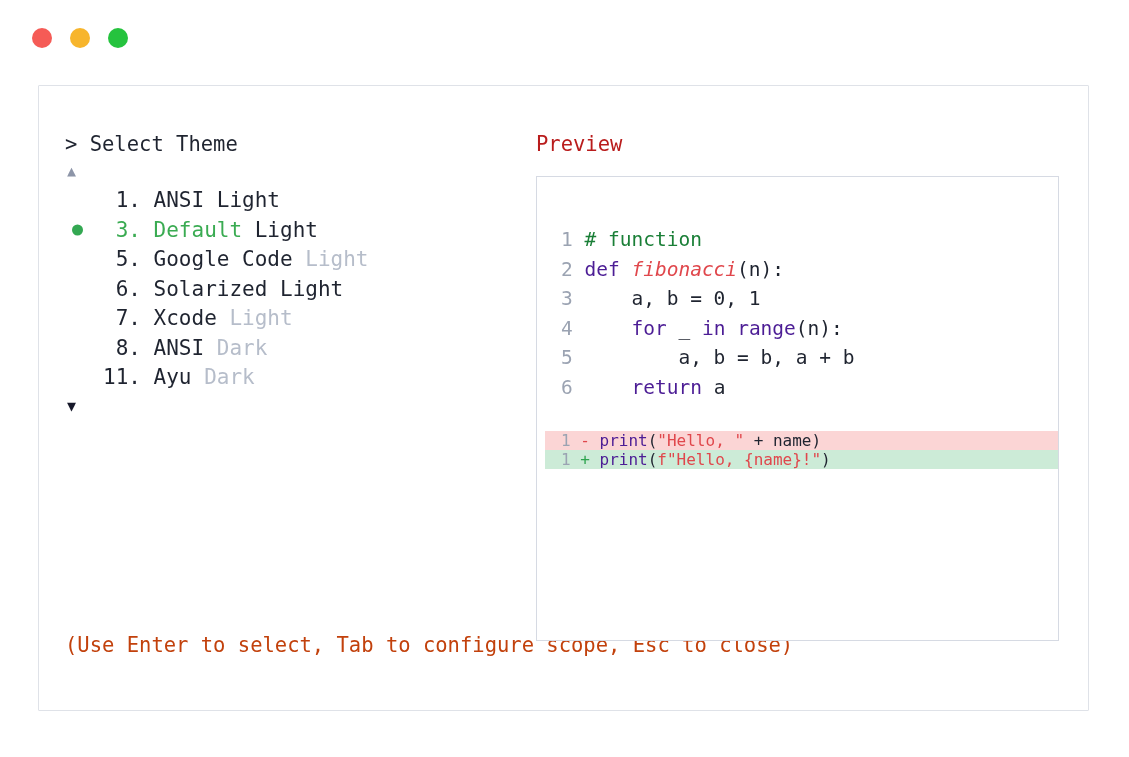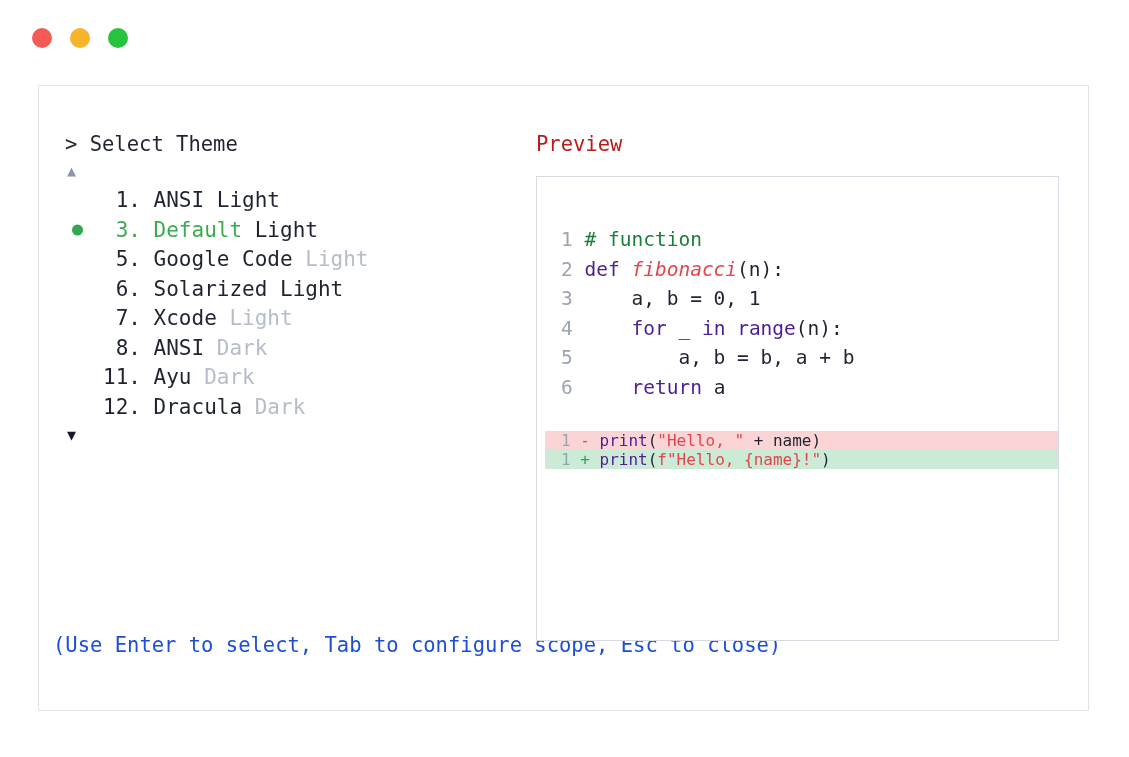--- a/index.html
+++ b/index.html
@@ -103,25 +103,25 @@
   .theme-row .idx { display: inline-block; width: 3ch; text-align: right; }
   .theme-row .nm  { }
   .theme-row .variant { color: #b6bdca; }
   .theme-row.selected,
   .theme-row.selected .idx,
   .theme-row.selected .nm,
   .theme-row.selected .variant { color: #3aab52; }
 
   .hint {
     position: absolute;
-    left: 14px;
+    left: 26px;
     top: 545px;
     font-size: 20.5px;
     line-height: 28px;
-    color: #1d4ed8;
+    color: #c2410c;
     white-space: pre;
   }
 
   
   .right-col {
     position: absolute;
     left: 497px;
     top: 44px;
     width: 530px;
   }
@@ -192,21 +192,20 @@
       <div class="scroll-arrow up">▲</div>
 
       <div class="theme-list" id="theme-list">
           <div class="theme-row"><span class="idx"> 1.</span><span class="nm"> ANSI</span><span class="variant" style="color: rgb(31, 36, 48);"> Light</span></div>
           <div class="theme-row selected"><span class="theme-bullet"></span><span class="idx"> 3.</span><span class="nm"> Default</span><span class="variant" style="color: rgb(31, 36, 48);"> Light</span></div>
           <div class="theme-row"><span class="idx"> 5.</span><span class="nm"> Google Code</span><span class="variant"> Light</span></div>
           <div class="theme-row"><span class="idx"> 6.</span><span class="nm"> Solarized</span><span class="variant" style="color: rgb(31, 36, 48);"> Light</span></div>
           <div class="theme-row"><span class="idx"> 7.</span><span class="nm"> Xcode</span><span class="variant"> Light</span></div>
           <div class="theme-row"><span class="idx"> 8.</span><span class="nm"> ANSI</span><span class="variant"> Dark</span></div>
           <div class="theme-row"><span class="idx">11.</span><span class="nm"> Ayu</span><span class="variant"> Dark</span></div>
-          <div class="theme-row"><span class="idx">12.</span><span class="nm"> Dracula</span><span class="variant"> Dark</span></div>
         </div>
 
       <div class="scroll-arrow down">▼</div>
     </div>
 
     <div class="hint">(Use Enter to select, Tab to configure scope, Esc to close)</div>
 
     <div class="right-col">
       <div class="preview-label">Preview</div>
       <div class="preview-box">

